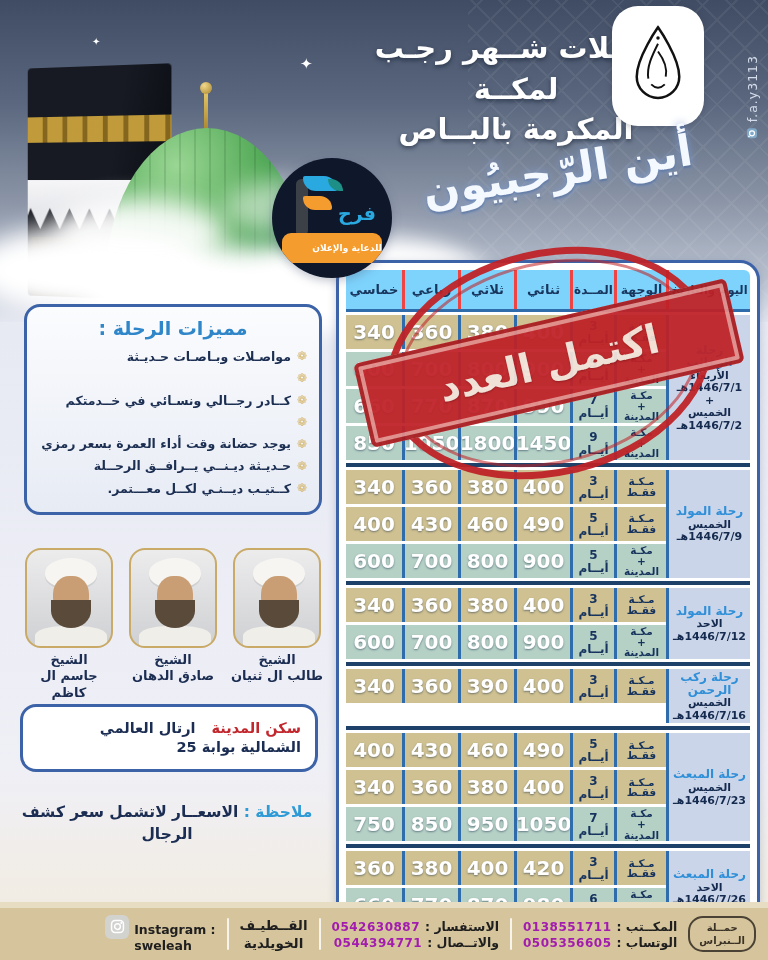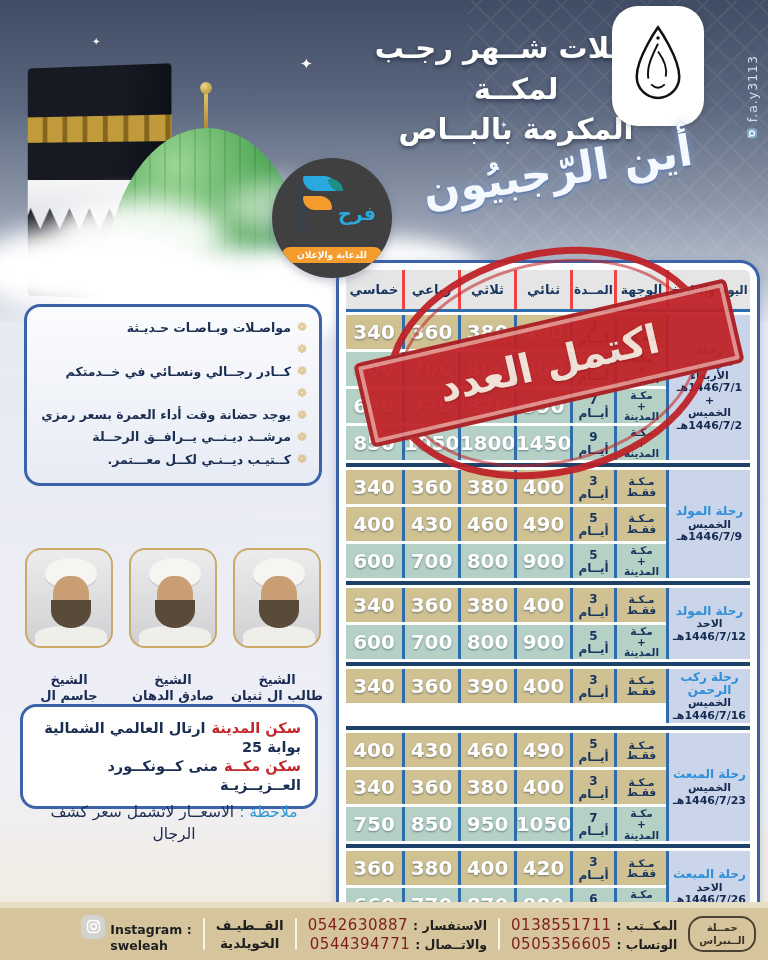--- a/index.html
+++ b/index.html
@@ -51,34 +51,34 @@
   .nibras{position:absolute;left:612px;top:6px;width:92px;height:120px;background:#fff;border-radius:26px;z-index:3;
     display:flex;align-items:center;justify-content:center;box-shadow:0 2px 6px rgba(30,40,60,.25)}
   
   .handle{position:absolute;right:8px;top:55px;writing-mode:vertical-rl;transform:rotate(180deg);
     color:#d5ddeb;font-size:12.5px;letter-spacing:1px;z-index:3;display:flex;align-items:center;gap:5px}
   
   .callig{position:absolute;left:405px;top:146px;width:305px;text-align:center;z-index:3;direction:rtl;
     transform:rotate(-9deg);color:#f4f8ff;font-weight:bold;font-size:43px;letter-spacing:1px;
     text-shadow:0 0 9px rgba(125,155,205,.95),0 2px 2px rgba(60,90,140,.65)}
   
-  .farah{position:absolute;left:272px;top:158px;width:120px;height:120px;border-radius:50%;background:#404040;z-index:6;
+  .farah{position:absolute;left:272px;top:158px;width:120px;height:120px;border-radius:50%;background:#0f172a;z-index:6;
     box-shadow:0 3px 10px rgba(80,90,120,.35);overflow:hidden}
   .fmark{position:absolute;left:24px;top:18px;width:48px;height:64px}
   .fb1{position:absolute;left:7px;top:0;width:34px;height:15px;background:#2aa9e0;border-radius:2px 14px 2px 14px}
   .fb2{position:absolute;left:32px;top:3px;width:15px;height:12px;background:#1d8f86;border-radius:0 12px 0 12px}
   .fb3{position:absolute;left:7px;top:20px;width:29px;height:14px;background:#f59c2f;border-radius:2px 12px 2px 12px}
   .fb4{position:absolute;left:0;top:3px;width:12px;height:58px;background:#3c4148;border-radius:8px 2px 10px 8px}
   .fname{position:absolute;right:16px;top:44px;color:#2aa9e0;font-weight:bold;font-size:19px}
   .fsub{position:absolute;left:10px;right:10px;bottom:15px;background:#f59c2f;color:#fff;font-weight:bold;
-    font-size:9px;text-align:center;border-radius:9px;padding:3px 0;direction:rtl}
+    font-size:9px;text-align:right;border-radius:9px;padding:10px 0;direction:rtl}
   
   .panel{position:absolute;left:336px;top:260px;width:424px;background:#fff;border:3px solid #3c63a8;
     border-radius:20px;padding:7px;z-index:4;box-shadow:0 2px 8px rgba(50,70,110,.25)}
-  .thead{display:flex;background:#e5e5e5;height:42px;border-bottom:3px solid #2e6cab;border-radius:6px 6px 0 0}
+  .thead{display:flex;background:#7dd3fc;height:42px;border-bottom:3px solid #2e6cab;border-radius:6px 6px 0 0}
   .th{display:flex;align-items:center;justify-content:center;font-weight:bold;color:#18365e;font-size:13px;
     border-left:3px solid #ef4444}
   .th:first-child{border-left:none}
   .th.c0,.th.c1,.th.c2,.th.c3{width:56px}
   .th.c4{width:44px;font-size:12px}
   .th.c5{width:52px;font-size:12.5px}
   .th.c6{flex:1;font-size:11.5px}
   .tbody{display:flex;flex-direction:column;padding-top:3px}
   .group{display:flex}
   .group+.group{border-top:4px solid #1d4168;margin-top:3px;padding-top:3px}
@@ -104,48 +104,48 @@
     border-radius:6px;display:flex;align-items:center;justify-content:center;
     box-shadow:inset 0 0 0 4px #a91c20,inset 0 0 0 8px rgba(255,230,220,.55)}
   .stamp-band span{color:#f4e2d8;font-weight:bold;font-size:40px;direction:rtl;text-shadow:0 1px 2px rgba(120,10,10,.6)}
   
   .features{position:absolute;left:24px;top:304px;width:298px;border:3px solid #3c63a8;border-radius:16px;
     background:linear-gradient(180deg,#fbfcfe,#e7ebf4);padding:10px 12px 12px;z-index:4;direction:rtl}
   .ftitle{color:#2f86c8;font-weight:bold;font-size:19px;text-align:center;margin-bottom:7px}
   .feat{display:flex;gap:6px;align-items:center;color:#1c2f52;font-weight:bold;font-size:12.5px;line-height:1.78}
   .bullet{color:#d4b469;font-size:12px}
   .sheikhs{position:absolute;left:22px;top:548px;width:302px;display:flex;justify-content:space-between;z-index:4}
-  .sheikh{width:94px;display:flex;flex-direction:column;align-items:center;gap:24px}
+  .sheikh{width:94px;display:flex;flex-direction:column;align-items:center;gap:4px}
   .frame{width:88px;height:100px;border:2px solid #c9aa66;border-radius:16px;position:relative;overflow:hidden;
     background:linear-gradient(#ececed,#cfd0d3)}
   .turban{position:absolute;left:18px;top:8px;width:52px;height:30px;background:#f6f5f2;border-radius:50% 50% 45% 45%;
     box-shadow:0 2px 0 rgba(0,0,0,.08)}
   .face{position:absolute;left:26px;top:26px;width:36px;height:40px;background:#c99e74;border-radius:45%}
   .beard{position:absolute;left:24px;top:50px;width:40px;height:28px;background:#5a4a3a;border-radius:0 0 50% 50%/0 0 62% 62%}
   .robe{position:absolute;left:8px;bottom:-4px;width:72px;height:24px;background:#efeee9;border-radius:40% 40% 0 0}
   .sname{color:#1b2d52;font-weight:bold;font-size:13px;text-align:center;line-height:1.25;direction:rtl}
   .housing{position:absolute;left:20px;top:704px;width:298px;border:3px solid #3c63a8;border-radius:16px;background:#fff;
     padding:12px 14px;z-index:4;direction:rtl;display:flex;flex-direction:column;gap:7px}
   .hline{font-weight:bold;font-size:14.5px;line-height:1.3}
-  .hlabel{color:#c2272d;margin-left:6px}
+  .hlabel{color:#c2272d;margin-left:16px}
   .htext{color:#1b2d52}
-  .note{position:absolute;left:27px;top:802px;width:294px;z-index:4;direction:rtl;text-align:center;
-    font-weight:normal;font-size:15.5px;line-height:1.4}
+  .note{position:absolute;left:20px;top:802px;width:294px;z-index:4;direction:rtl;text-align:center;
+    font-weight:bold;font-size:15.5px;line-height:1.4}
   .nlabel{color:#2e9ad6}
   .ntext{color:#1b2d52}
   
   .footer-band{position:absolute;left:0;bottom:52px;width:768px;height:6px;background:#e7ddc3;z-index:4}
   .footer{position:absolute;left:0;bottom:0;width:768px;height:52px;background:#d6c59c;z-index:4;direction:rtl;
     display:flex;align-items:center;gap:11px;padding:0 12px}
   .badge{border:2px solid #4a4234;border-radius:15px;padding:3px 9px;text-align:center;color:#3a3226;
     font-weight:bold;font-size:10px;line-height:1.3}
   .fcol{display:flex;flex-direction:column;justify-content:center;gap:1px}
   .fline{display:flex;align-items:baseline;gap:5px}
   .flabel{color:#1f1f1f;font-weight:bold;font-size:12.5px;white-space:nowrap}
-  .fvalue{color:#7f1d1d;font-weight:normal;font-size:15px;direction:ltr;unicode-bidi:embed;letter-spacing:.5px}
+  .fvalue{color:#a21caf;font-weight:bold;font-size:12px;direction:ltr;unicode-bidi:embed;letter-spacing:.5px}
   .floc{color:#1f1f1f;font-weight:bold;font-size:13.5px;text-align:center;line-height:1.25}
   .fsep{width:2px;height:32px;background:rgba(255,255,255,.8);border-radius:1px}
   .igbox{width:24px;height:24px;background:#d2d2cf;border-radius:6px;display:flex;align-items:center;justify-content:center}
   .insta .fline{direction:ltr}
 </style>
 </head>
 <body>
 
 <div class="hero"></div>
 <div class="geo"></div>
@@ -495,20 +495,21 @@
 
 <div class="stamp">
   <div class="ring1"></div>
   <div class="ring2"></div>
   <div class="stamp-band">
     <span>اكتمل العدد</span>
   </div>
 </div>
 
 <div class="features">
+  <div class="ftitle">مميزات الرحلة :</div>
   <div>
       <div class="feat">
         <div class="bullet">❁</div>
         <div class="ftext">مواصـلات وبـاصـات حـديـثة</div>
       </div>
       <div class="feat">
         <div class="bullet">❁</div>
       </div>
       <div class="feat">
         <div class="bullet">❁</div>
@@ -516,21 +517,21 @@
       </div>
       <div class="feat">
         <div class="bullet">❁</div>
       </div>
       <div class="feat">
         <div class="bullet">❁</div>
         <div class="ftext">يوجد حضانة وقت أداء العمرة بسعر رمزي</div>
       </div>
       <div class="feat">
         <div class="bullet">❁</div>
-        <div class="ftext">مرشــد ديـنــي يــرافــق الرحــلة</div>
+        <div class="ftext">حـديـثة ديـنــي يــرافــق الرحــلة</div>
       </div>
       <div class="feat">
         <div class="bullet">❁</div>
         <div class="ftext">كــتيـب ديــنـي لكــل معـــتمر.</div>
       </div>
     </div>
 </div>
 
 <div class="sheikhs">
     <div class="sheikh">
@@ -567,21 +568,20 @@
       <div class="sname">
         <div>الشيخ</div>
         <div>طالب ال ثنيان</div>
       </div>
     </div>
   </div>
 
 <div class="housing">
   <div>
       <div class="hline"><span class="hlabel">سكن المدينة</span><span class="htext">ارتال العالمي الشمالية بوابة 25</span></div>
-      <div class="hline"><span class="hlabel">سكن مكــة</span><span class="htext">منى كــونكــورد العــزيــزيـة</span></div>
     </div>
 </div>
 
 <div class="note">
   <span class="nlabel">ملاحظة :</span>
   <span class="ntext">الاسعــار لاتشمل سعر كشف الرجال</span>
 </div>
 
 <div class="footer-band"></div>
 <div class="footer">

